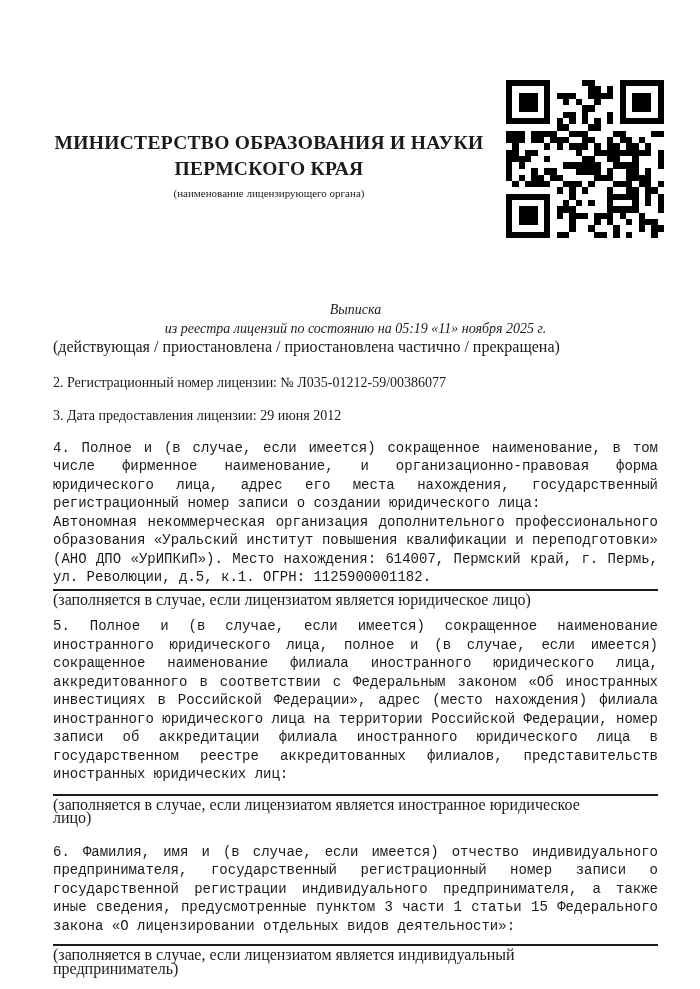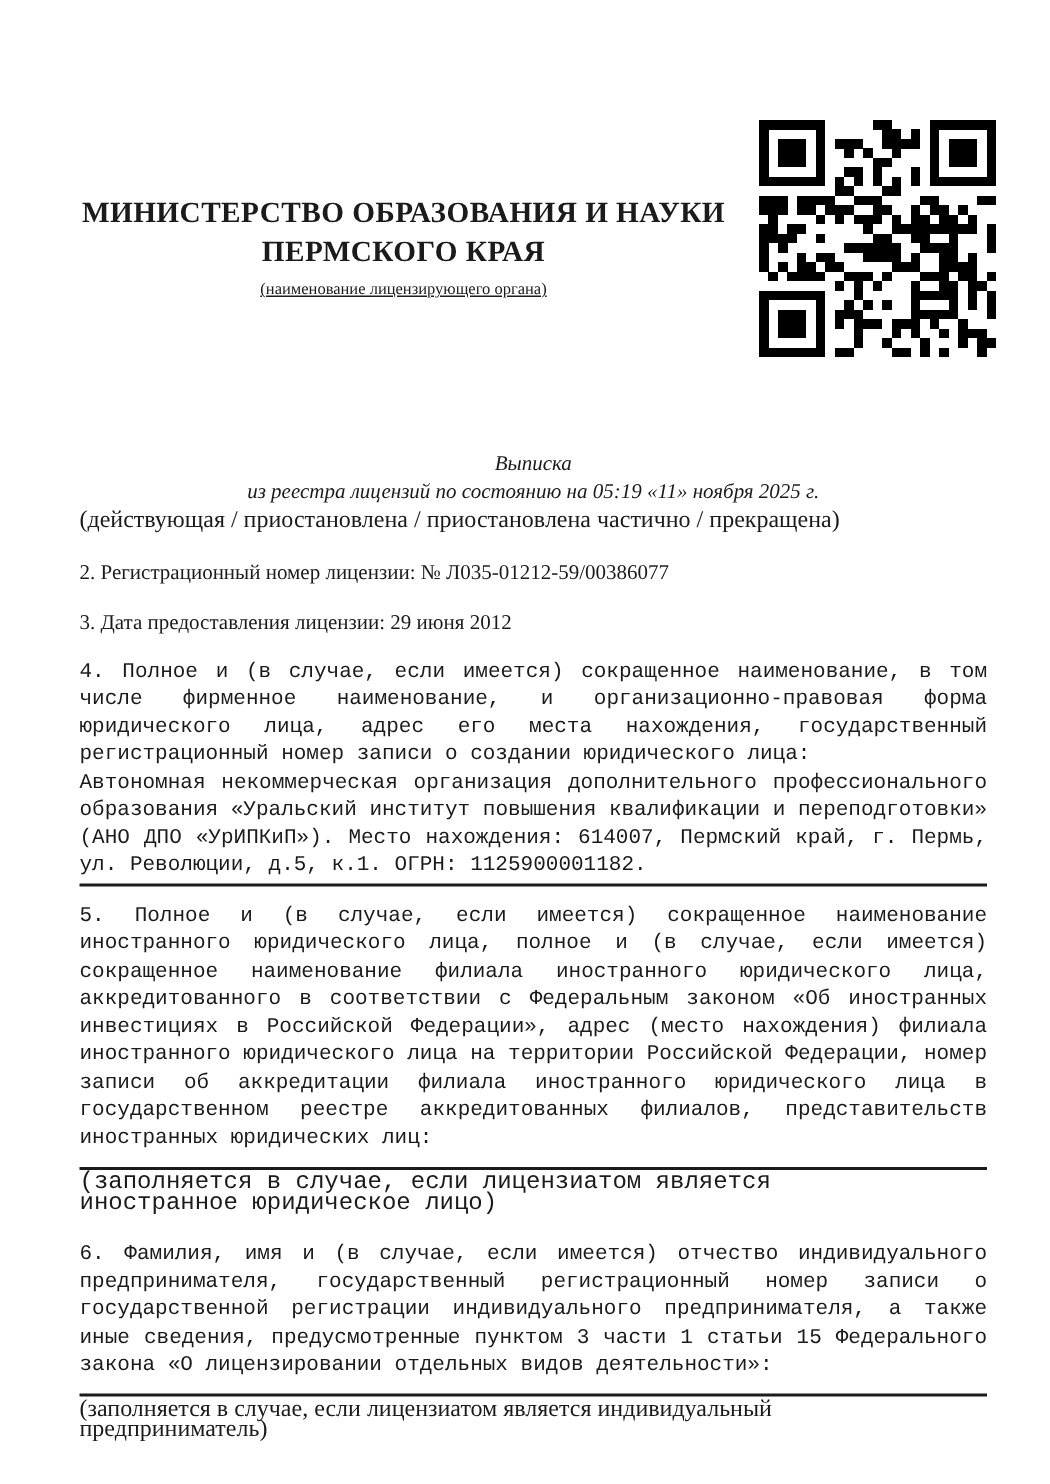--- a/index.html
+++ b/index.html
@@ -34,21 +34,20 @@
     letter-spacing: 0.3px;
   }
   .org-caption {
     margin-top: 5px;
     width: 432px;
     text-align: center;
     font-size: 11px;
     line-height: 13px;
     font-weight: normal;
     letter-spacing: 0;
-    text-decoration: underline;
   }
   
   .qr {
     position: absolute;
     left: 506px;
     top: 80px;
     width: 158px;
     height: 158px;
     background: #ffffff;
   }
@@ -80,21 +79,21 @@
   
   .mt-f1      { margin-top: 28px; }
   .mt-f1cap   { margin-top: 2px; }
   .mt-f2      { margin-top: 20px; }
   .mt-f3      { margin-top: 15px; }
   .mt-f4      { margin-top: 13px; }
   .mt-rule4   { margin-top: 2px; }
   .mt-cap4    { margin-top: 2px; }
   .mt-f5      { margin-top: 11px; }
   .mt-rule5   { margin-top: 10px; }
-  .mt-cap5    { margin-top: 2px; font-family: Liberation Mono, monospace; }
+  .mt-cap5    { margin-top: 2px; }
   .mt-f6      { margin-top: 18px; }
   .mt-rule6   { margin-top: 9px; }
   .mt-cap6    { margin-top: 2px; }
   .mt-f7      { margin-top: 27px; }
   .page-number {
     margin-top: 11px;
     text-align: center;
     font-size: 13.5px;
     line-height: 17px;
   }
@@ -431,20 +430,21 @@
 
     <div class="caption mt-f1cap">(действующая / приостановлена / приостановлена частично / прекращена)</div>
 
     <p class="item mt-f2">2. Регистрационный номер лицензии: № Л035-01212-59/00386077</p>
 
     <p class="item mt-f3">3. Дата предоставления лицензии: 29 июня 2012</p>
 
     <div class="item just mt-f4">4. Полное и (в случае, если имеется) сокращенное наименование, в том числе фирменное наименование, и организационно-правовая форма юридического лица, адрес его места нахождения, государственный регистрационный номер записи о создании юридического лица:</div>
     <div class="item just">Автономная некоммерческая организация дополнительного профессионального образования «Уральский институт повышения квалификации и переподготовки» (АНО ДПО «УрИПКиП»). Место нахождения: 614007, Пермский край, г. Пермь, ул. Революции, д.5, к.1. ОГРН: 1125900001182.</div>
     <div class="rule mt-rule4"></div>
+    <div class="caption mt-cap4">(заполняется в случае, если лицензиатом является юридическое лицо)</div>
 
     <div class="item just mt-f5">5. Полное и (в случае, если имеется) сокращенное наименование иностранного юридического лица, полное и (в случае, если имеется) сокращенное наименование филиала иностранного юридического лица, аккредитованного в соответствии с Федеральным законом «Об иностранных инвестициях в Российской Федерации», адрес (место нахождения) филиала иностранного юридического лица на территории Российской Федерации, номер записи об аккредитации филиала иностранного юридического лица в государственном реестре аккредитованных филиалов, представительств иностранных юридических лиц:</div>
     <div class="rule mt-rule5"></div>
     <div class="caption mt-cap5">(заполняется в случае, если лицензиатом является иностранное юридическое лицо)</div>
 
     <div class="item just mt-f6">6. Фамилия, имя и (в случае, если имеется) отчество индивидуального предпринимателя, государственный регистрационный номер записи о государственной регистрации индивидуального предпринимателя, а также иные сведения, предусмотренные пунктом 3 части 1 статьи 15 Федерального закона «О лицензировании отдельных видов деятельности»:</div>
     <div class="rule mt-rule6"></div>
     <div class="caption mt-cap6">(заполняется в случае, если лицензиатом является индивидуальный предприниматель)</div>
 
     <p class="item mt-f7">7. Идентификационный номер налогоплательщика: 5904988880</p>

